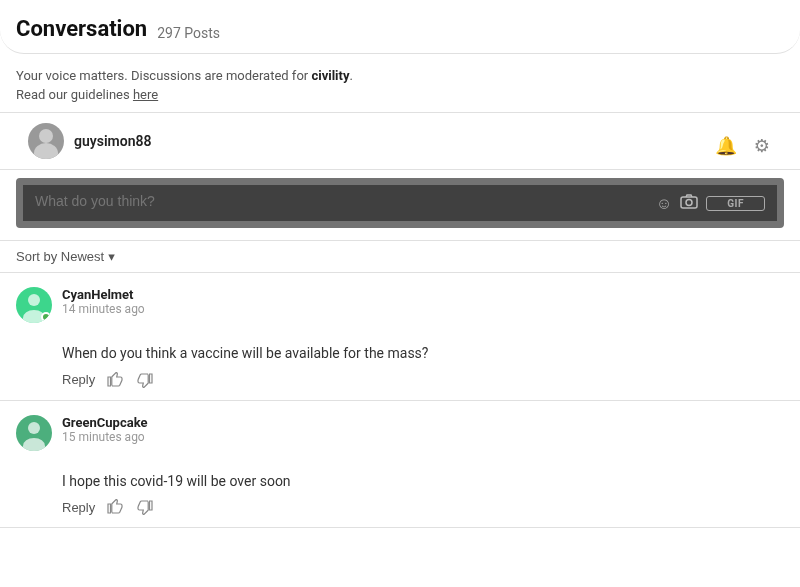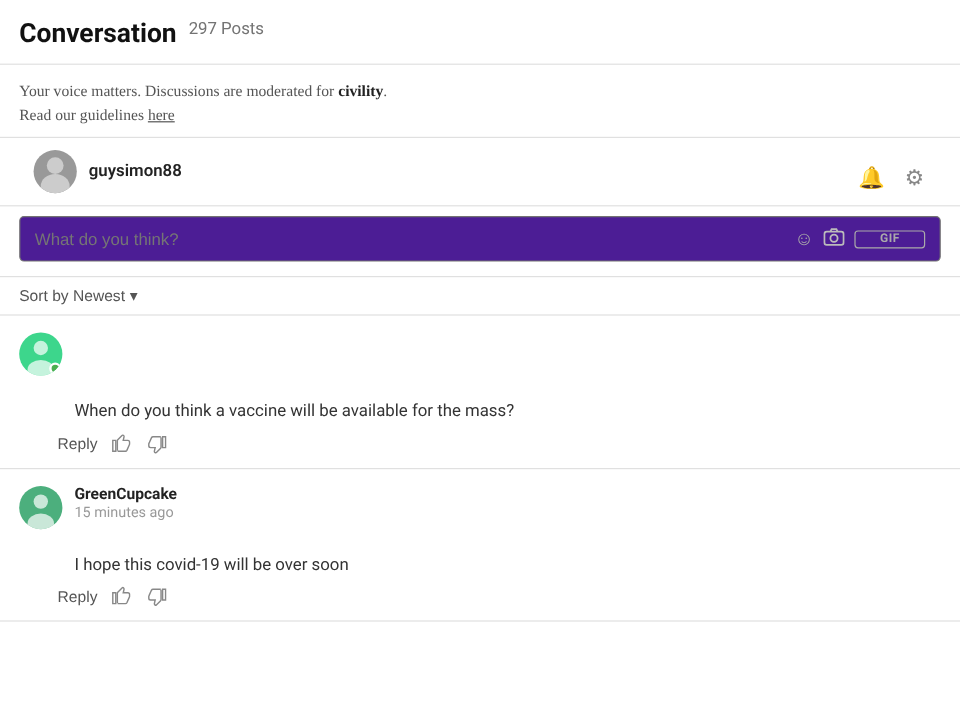--- a/index.html
+++ b/index.html
@@ -9,39 +9,39 @@
       color: #333;
       font-size: 14px;
       width: 800px;
       min-height: 587px;
     }
 
     .header {
       padding: 16px 16px 12px 16px;
       border-bottom: 1px solid #e0e0e0;
       display: flex;
-      align-items: flex-start;
+      align-items: flex-end;
       gap: 10px;
+      border-radius: 24px;
     }
 
     .header-title {
       font-size: 22px;
       font-weight: 700;
       color: #111;
     }
 
     .header-count {
       font-size: 14px;
       color: #737373;
     }
 
     .guidelines-section {
       padding: 14px 16px 10px 16px;
       border-bottom: 1px solid #e0e0e0;
-      font-family: Liberation Serif, serif;
     }
 
     .guidelines-text {
       font-size: 13px;
       color: #555;
       margin-bottom: 4px;
     }
 
     .guidelines-text strong {
       font-weight: 700;
@@ -128,26 +128,26 @@
       display: flex;
       align-items: center;
     }
 
     .compose-area {
       padding: 8px 16px 12px 16px;
       border-bottom: 1px solid #e0e0e0;
     }
 
     .compose-input-wrapper {
-      border: 1px solid #737373;
+      border: 7px solid #737373;
       border-radius: 4px;
       display: flex;
-      align-items: center;
+      align-items: flex-start;
       padding: 8px 12px;
-      background: #4c1d95;
+      background: #404040;
     }
 
     .compose-input {
       flex: 1;
       border: none;
       outline: none;
       font-size: 14px;
       color: #aaa;
       background: transparent;
     }
@@ -271,21 +271,21 @@
       margin-left: 46px;
       margin-bottom: 8px;
       line-height: 1.4;
       margin-top: 21px;
     }
 
     .comment-actions {
       display: flex;
       align-items: center;
       gap: 10px;
-      margin-left: 32px;
+      margin-left: 46px;
     }
 
     .reply-btn {
       background: none;
       border: none;
       cursor: pointer;
       font-size: 13px;
       color: #555;
       font-weight: 500;
       padding: 0;
@@ -368,20 +368,24 @@
     <span>▾</span>
   </button>
 </div>
 
 <div class="comment-section">
 
   <div class="comment">
     <div class="comment-header">
       <div class="comment-avatar cyan">
         <div class="online-dot"></div>
+      </div>
+      <div class="comment-meta">
+        <span class="comment-username">CyanHelmet</span>
+        <span class="comment-time">14 minutes ago</span>
       </div>
     </div>
     <div class="comment-body">When do you think a vaccine will be available for the mass?</div>
     <div class="comment-actions">
       <button class="reply-btn">Reply</button>
       <button class="vote-btn">
         <svg width="16" height="16" viewBox="0 0 16 16" fill="none" xmlns="http://www.w3.org/2000/svg">
           <path d="M5 14H11.5C12.05 14 12.5 13.72 12.72 13.28L14.78 8.64C14.92 8.44 15 8.22 15 8V6.5C15 5.67 14.33 5 13.5 5H9.7L10.34 2.07L10.36 1.83C10.36 1.5 10.22 1.2 10 0.98L9.31 0.3L5.15 4.46C4.92 4.69 4.79 5 4.79 5.33V12.62C4.79 13.38 5.24 14 5 14Z" stroke="#888" stroke-width="1.2" fill="none"></path>
           <path d="M1 5H3.5V14H1V5Z" stroke="#888" stroke-width="1.2" fill="none"></path>
         </svg>

